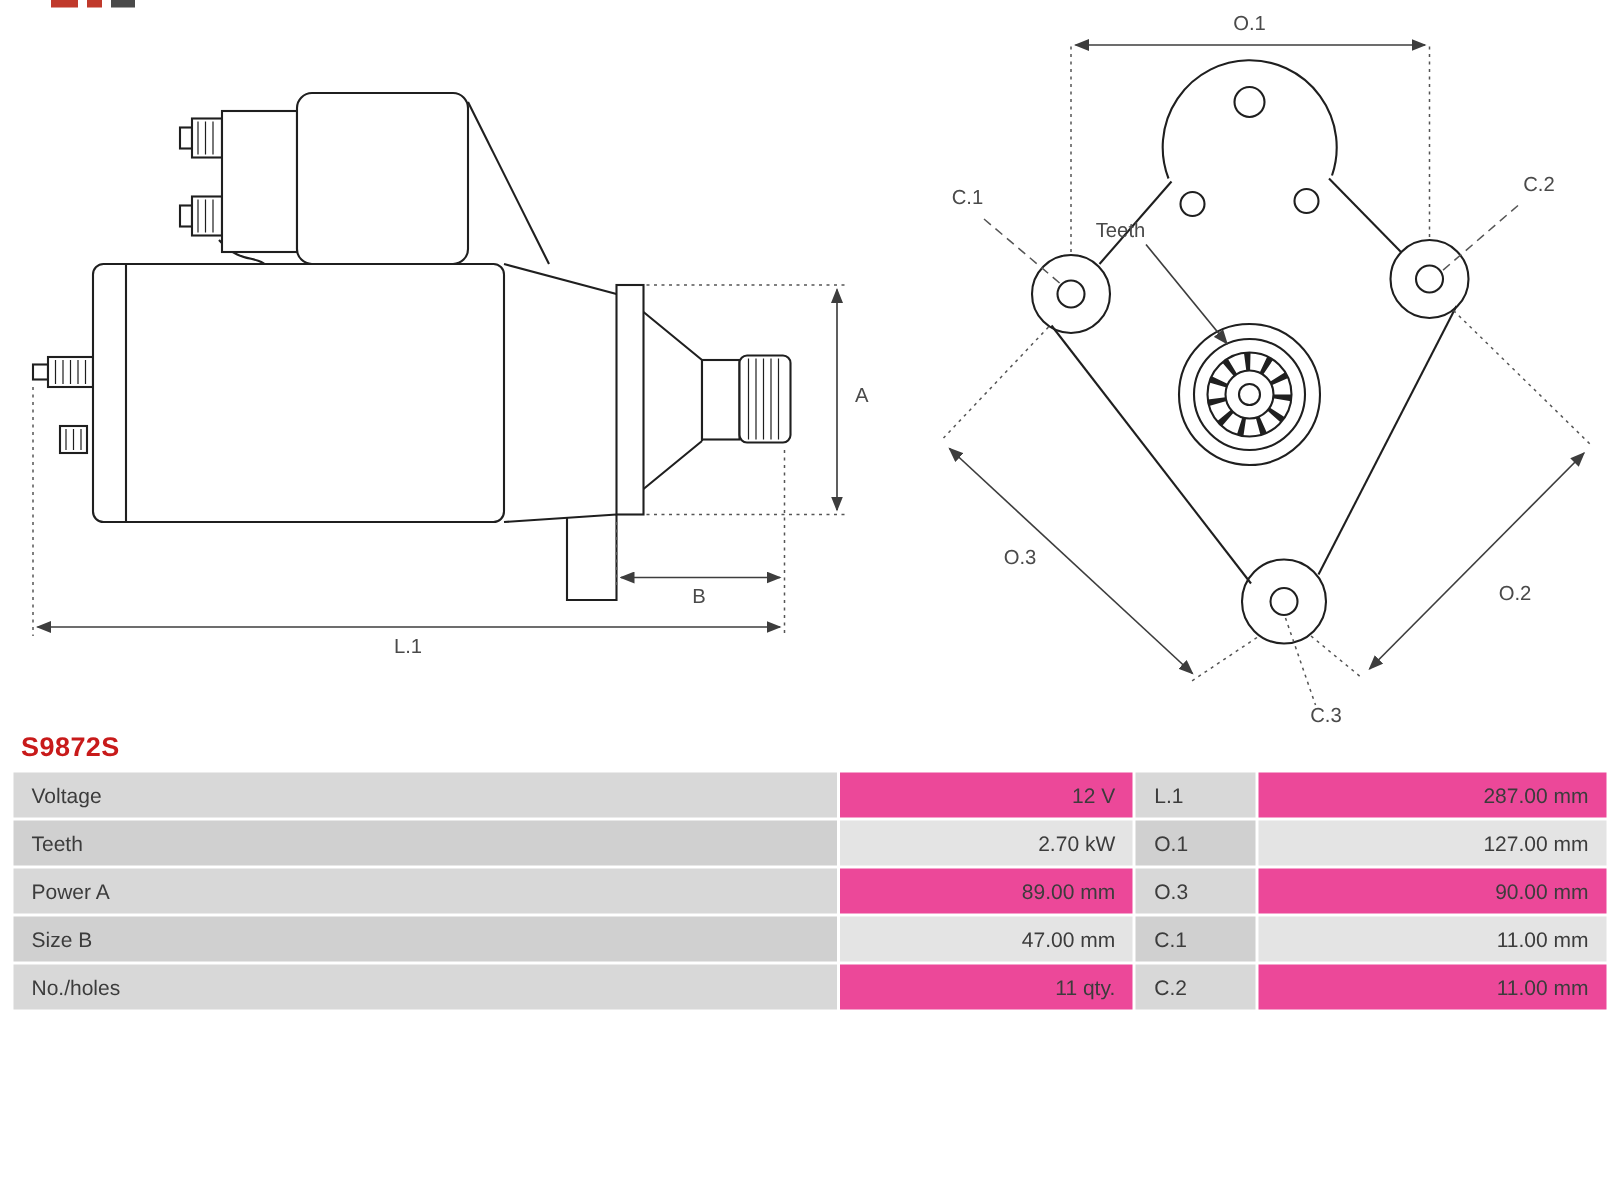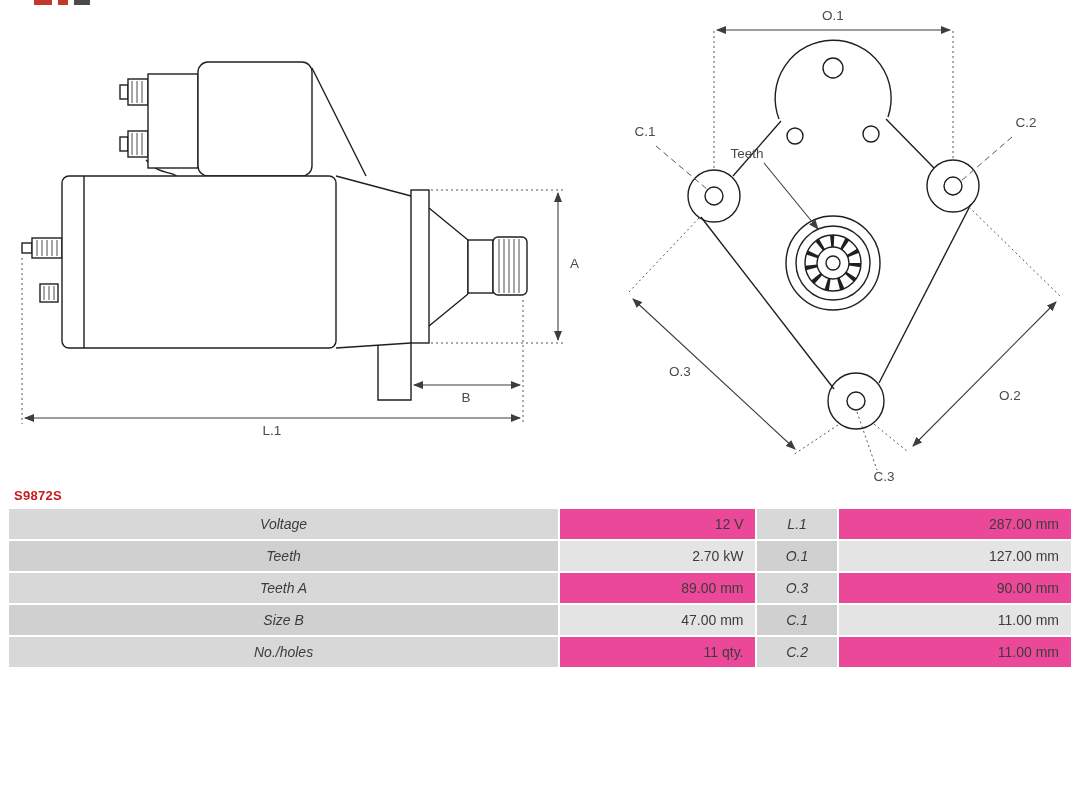--- a/index.html
+++ b/index.html
@@ -19,28 +19,28 @@
   .part{fill:#fff;stroke:#1f1f1f;stroke-width:1.4;}
   .ln{fill:none;stroke:#1f1f1f;stroke-width:1.4;}
   .thin{fill:none;stroke:#1f1f1f;stroke-width:0.8;}
   .dim{fill:none;stroke:#3d3d3d;stroke-width:1.1;}
   .dot{fill:none;stroke:#555;stroke-width:1;stroke-dasharray:2,3;}
   .dash{fill:none;stroke:#555;stroke-width:1;stroke-dasharray:6,4;}
   .teeth-tick{fill:none;stroke:#1f1f1f;stroke-width:12;stroke-dasharray:3.5,9.07;}
   .txt{font:13.5px "Liberation Sans",sans-serif;fill:#4a4a4a;}
 
   
-  .product-code{margin:0 0 4px 14px;font-size:13px;font-weight:600;color:#c81a1a;letter-spacing:.3px;}
+  .product-code{margin:0 0 4px 14px;font-size:18px;font-weight:600;color:#c81a1a;letter-spacing:.3px;}
 
   
   table.spec{width:calc(100% - 14px);margin:2px 7px 0 7px;border-collapse:separate;
     border-spacing:2px;table-layout:fixed;font-size:14px;color:#3c3c3c;}
   table.spec td{padding:6px 12px;line-height:18px;white-space:nowrap;overflow:hidden;}
   col.c1{width:52%;} col.c2{width:18.5%;} col.c3{width:7.5%;} col.c4{width:22%;}
-  td.lbl,td.dlbl{background:#d8d8d8;text-align:center;font-style:italic;}
+  td.lbl,td.dlbl{background:#d8d8d8;text-align:left;}
   td.val,td.dval{background:#ec4899;text-align:right;}
   tr:nth-child(even) td.lbl,tr:nth-child(even) td.dlbl{background:#d0d0d0;}
   tr:nth-child(even) td.val,tr:nth-child(even) td.dval{background:#e4e4e4;}
 </style>
 </head>
 <body>
 
 <div class="brand-frag">
   <span class="bf bf1"></span>
   <span class="bf bf2"></span>
@@ -175,21 +175,21 @@
       <td class="dlbl">L.1</td>
       <td class="dval">287.00 mm</td>
     </tr>
     <tr>
       <td class="lbl">Teeth</td>
       <td class="val">2.70 kW</td>
       <td class="dlbl">O.1</td>
       <td class="dval">127.00 mm</td>
     </tr>
     <tr>
-      <td class="lbl">Teeth A</td>
+      <td class="lbl">Power A</td>
       <td class="val">89.00 mm</td>
       <td class="dlbl">O.3</td>
       <td class="dval">90.00 mm</td>
     </tr>
     <tr>
       <td class="lbl">Size B</td>
       <td class="val">47.00 mm</td>
       <td class="dlbl">C.1</td>
       <td class="dval">11.00 mm</td>
     </tr>

